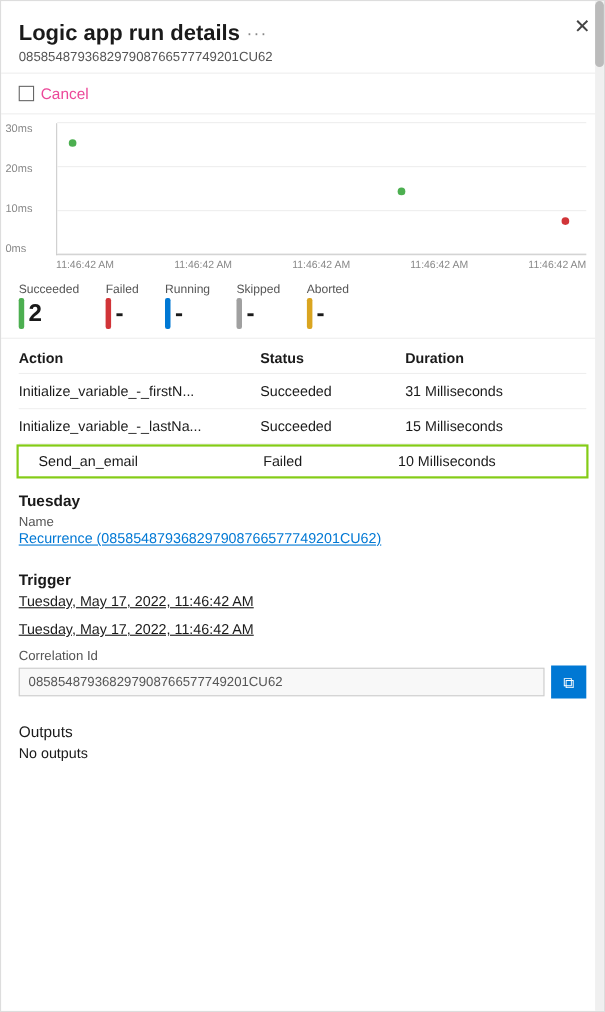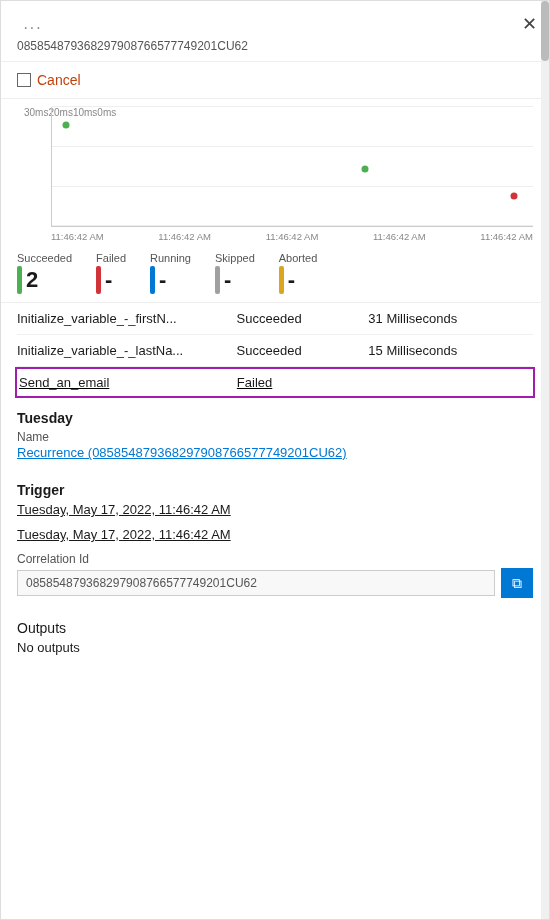--- a/index.html
+++ b/index.html
@@ -63,21 +63,21 @@
     .cancel-checkbox {
       width: 14px;
       height: 14px;
       border: 1px solid #666;
       background: #fff;
       display: inline-block;
       flex-shrink: 0;
     }
     .cancel-label {
       font-size: 14px;
-      color: #c2410c;
+      color: #ec4899;
     }
     .chart-y-label {
       font-size: 10px;
       color: #888;
     }
     .chart-grid-line {
       position: absolute;
       left: 0;
       right: 0;
       border-top: 1px solid #eee;
@@ -163,24 +163,23 @@
       color: #1a1a1a;
     }
     .table-data-row {
       display: grid;
       grid-template-columns: 2fr 1.2fr 1.5fr;
       padding: 8px 0;
       border-bottom: 1px solid #f0f0f0;
       align-items: center;
     }
     .table-data-row.selected {
-      border: 2px solid #a21caf;
+      border: 2px solid #84cc16;
       margin: 0 -2px;
-      padding: 6px 2px;
-      text-decoration: underline;
+      padding: 6px 18px;
     }
     .table-cell {
       font-size: 13px;
       color: #1a1a1a;
     }
     .table-cell.status-success { color: #1a1a1a; }
     .table-cell.status-failed { color: #1a1a1a; }
 
     
     .info-section {
@@ -269,34 +268,35 @@
       border-radius: 4px;
     }
   </style>
 </head>
 <body>
 
 <div class="panel">
 
   <div class="panel-header">
     <div style="display:flex;align-items:center;">
+      <span class="panel-title">Logic app run details</span>
       <span class="more-btn">···</span>
     </div>
     <div class="panel-subtitle">085854879368297908766577749201CU62</div>
     <button class="close-btn">✕</button>
   </div>
 
   <div class="cancel-area">
     <span class="cancel-checkbox"></span>
     <span class="cancel-label">Cancel</span>
   </div>
 
   <div style="position:relative; padding: 8px 16px 0 8px;">
 
-    <div style="position:absolute; left:23px; top:8px; height:120px; display:flex; flex-direction:row; justify-content:space-between;">
+    <div style="position:absolute; left:4px; top:8px; height:120px; display:flex; flex-direction:column; justify-content:space-between;">
       <span class="chart-y-label">30ms</span>
       <span class="chart-y-label">20ms</span>
       <span class="chart-y-label">10ms</span>
       <span class="chart-y-label">0ms</span>
     </div>
 
     <div style="margin-left:42px; position:relative; height:120px; border-left:1px solid #ccc; border-bottom:1px solid #ccc;">
 
       <div class="chart-grid-line" style="bottom:100%;"></div>
       <div class="chart-grid-line" style="bottom:66%;"></div>
@@ -354,36 +354,42 @@
     <div class="status-item">
       <span class="status-badge-label">Aborted</span>
       <div class="status-bar-row">
         <div class="status-bar bar-yellow"></div>
         <span class="status-dash">-</span>
       </div>
     </div>
   </div>
 
   <div class="table-area">
+    <div class="table-header-row">
+      <span class="table-header-cell">Action</span>
+      <span class="table-header-cell">Status</span>
+      <span class="table-header-cell">Duration</span>
+    </div>
 
     <div class="table-data-row">
       <span class="table-cell">Initialize_variable_-_firstN...</span>
       <span class="table-cell status-success">Succeeded</span>
       <span class="table-cell">31 Milliseconds</span>
     </div>
 
     <div class="table-data-row">
       <span class="table-cell">Initialize_variable_-_lastNa...</span>
       <span class="table-cell status-success">Succeeded</span>
       <span class="table-cell">15 Milliseconds</span>
     </div>
 
     <div class="table-data-row selected">
       <span class="table-cell">Send_an_email</span>
       <span class="table-cell status-failed">Failed</span>
+      <span class="table-cell">10 Milliseconds</span>
     </div>
   </div>
 
   <div class="info-section">
     <div class="info-section-title">Tuesday</div>
     <div class="info-row">
       <div class="info-label">Name</div>
       <div class="info-value link">Recurrence (085854879368297908766577749201CU62)</div>
     </div>
   </div>

